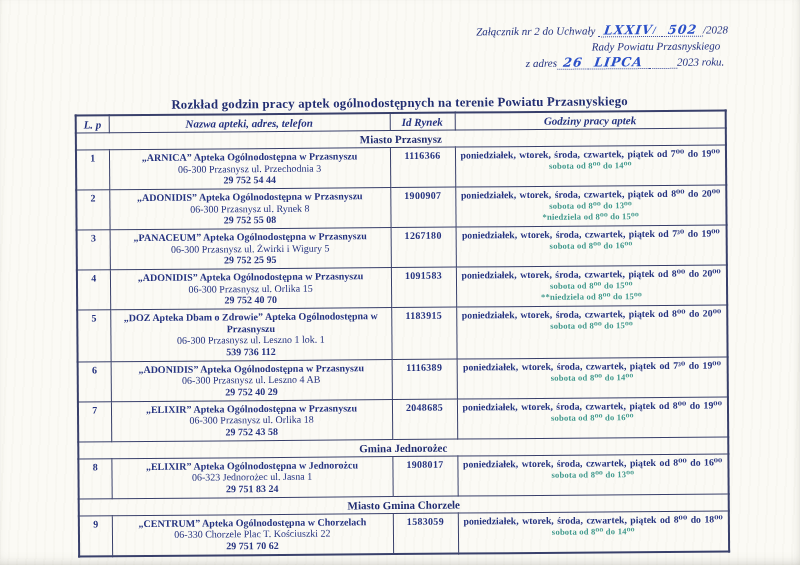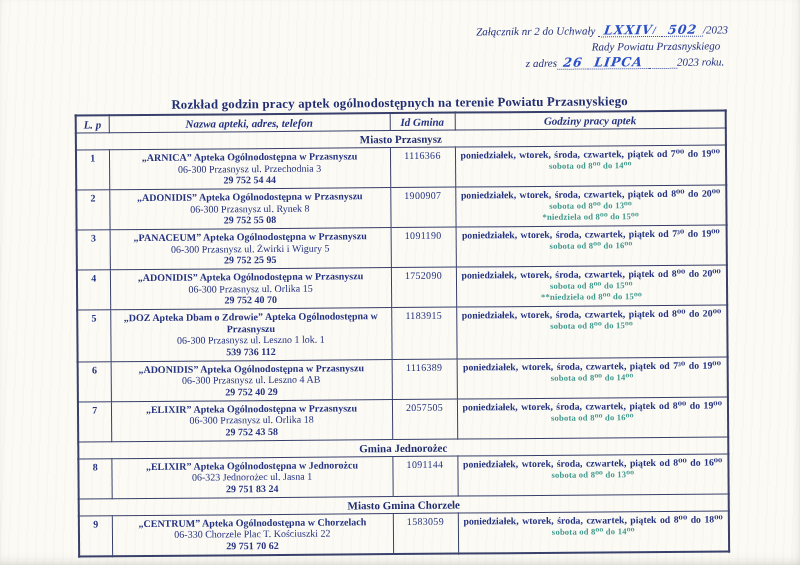--- a/index.html
+++ b/index.html
@@ -66,21 +66,21 @@
   table.rozklad { border: 2px solid #39406b; }
   th.hdr {
     font-style: italic; font-weight: bold; font-size: 11px;
     padding: 4px 4px; color: #253380;
   }
   td.section-cell {
     font-weight: bold; font-size: 11px; padding: 1px 4px 2px;
     color: #222e72;
   }
   td.lp-cell { font-weight: bold; padding-top: 3px; }
-  td.id-cell { font-weight: normal; letter-spacing: 0.3px; padding-top: 3px; }
+  td.id-cell { font-weight: bold; letter-spacing: 0.3px; padding-top: 3px; }
   .ph-name  { font-weight: bold; line-height: 1.15; }
   .ph-addr  { line-height: 1.15; }
   .ph-phone { font-weight: bold; line-height: 1.2; }
   .hours-main {
     font-weight: bold; line-height: 1.25; font-size: 9.8px;
     word-spacing: 1px;
   }
   .hours-extra {
     color: #41998d; font-weight: 600; font-size: 8.6px; line-height: 1.3;
     letter-spacing: 0.2px;
@@ -88,42 +88,42 @@
 </style>
 </head>
 <body>
 
 <div id="paper">
   <div id="content">
 
     <div class="annot">
       <div class="line1">
         <span>Załącznik nr 2 do Uchwały</span>
-        <span class="dotted"><span class="hand">LXXIV</span><span class="slash">/</span></span><span class="dotted"><span class="hand">502</span></span><span>/2023</span>
+        <span class="dotted"><span class="hand">LXXIV</span><span class="slash">/</span></span><span class="dotted"><span class="hand">502</span></span><span>/2028</span>
       </div>
       <div class="line2">Rady Powiatu Przasnyskiego</div>
       <div class="line3">
         <span>z adres</span><span class="dotted"><span class="hand">26</span></span><span class="dotted"><span class="hand">LIPCA</span></span><span class="dotted" style="padding:0 14px;"></span><span>2023 roku.</span>
       </div>
     </div>
 
     <div class="title">Rozkład godzin pracy aptek ogólnodostępnych na terenie Powiatu Przasnyskiego</div>
 
     <table class="rozklad">
       <colgroup>
           <col class="c-lp">
           <col class="c-name">
           <col class="c-id">
           <col class="c-hours">
         </colgroup>
       <thead>
         <tr>
           <th class="hdr">L. p</th>
           <th class="hdr">Nazwa apteki, adres, telefon</th>
-          <th class="hdr">Id Gmina</th>
+          <th class="hdr">Id Rynek</th>
           <th class="hdr">Godziny pracy  aptek</th>
         </tr>
       </thead>
       <tbody id="tbody">
   <tr>
     <td class="section-cell" colspan="4">Miasto Przasnysz</td>
   </tr>
 
   <tr>
     <td class="lp-cell">1</td>
@@ -154,35 +154,35 @@
             </td>
   </tr>
 
   <tr>
     <td class="lp-cell">3</td>
     <td>
       <div class="ph-name">„PANACEUM” Apteka Ogólnodostępna w Przasnyszu</div>
       <div class="ph-addr">06-300 Przasnysz  ul. Żwirki i Wigury 5</div>
       <div class="ph-phone">29 752 25 95</div>
     </td>
-    <td class="id-cell">1091190</td>
+    <td class="id-cell">1267180</td>
     <td>
       <div class="hours-main">poniedziałek, wtorek, środa, czwartek, piątek od 7³⁰ do 19⁰⁰</div>
     <div class="hours-extra">sobota od 8⁰⁰ do 16⁰⁰</div>
             </td>
   </tr>
 
   <tr>
     <td class="lp-cell">4</td>
     <td>
       <div class="ph-name">„ADONIDIS” Apteka Ogólnodostępna w Przasnyszu</div>
       <div class="ph-addr">06-300 Przasnysz  ul. Orlika 15</div>
       <div class="ph-phone">29 752 40 70</div>
     </td>
-    <td class="id-cell">1752090</td>
+    <td class="id-cell">1091583</td>
     <td>
       <div class="hours-main">poniedziałek, wtorek, środa, czwartek, piątek od 8⁰⁰ do 20⁰⁰</div>
     <div class="hours-extra">sobota od 8⁰⁰ do 15⁰⁰</div>
               <div class="hours-extra">**niedziela od 8⁰⁰ do 15⁰⁰</div>
             </td>
   </tr>
 
   <tr>
     <td class="lp-cell">5</td>
     <td>
@@ -211,39 +211,39 @@
             </td>
   </tr>
 
   <tr>
     <td class="lp-cell">7</td>
     <td>
       <div class="ph-name">„ELIXIR” Apteka Ogólnodostępna w Przasnyszu</div>
       <div class="ph-addr">06-300 Przasnysz ul. Orlika 18</div>
       <div class="ph-phone">29 752 43 58</div>
     </td>
-    <td class="id-cell">2057505</td>
+    <td class="id-cell">2048685</td>
     <td>
       <div class="hours-main">poniedziałek, wtorek, środa, czwartek, piątek od 8⁰⁰ do 19⁰⁰</div>
     <div class="hours-extra">sobota od 8⁰⁰ do 16⁰⁰</div>
             </td>
   </tr>
 
   <tr>
     <td class="section-cell" colspan="4">Gmina Jednorożec</td>
   </tr>
 
   <tr>
     <td class="lp-cell">8</td>
     <td>
       <div class="ph-name">„ELIXIR” Apteka Ogólnodostępna w Jednorożcu</div>
       <div class="ph-addr">06-323 Jednorożec  ul. Jasna 1</div>
       <div class="ph-phone">29 751 83 24</div>
     </td>
-    <td class="id-cell">1091144</td>
+    <td class="id-cell">1908017</td>
     <td>
       <div class="hours-main">poniedziałek, wtorek, środa, czwartek, piątek od 8⁰⁰ do 16⁰⁰</div>
     <div class="hours-extra">sobota od 8⁰⁰ do 13⁰⁰</div>
             </td>
   </tr>
 
   <tr>
     <td class="section-cell" colspan="4">Miasto Gmina Chorzele</td>
   </tr>
 

